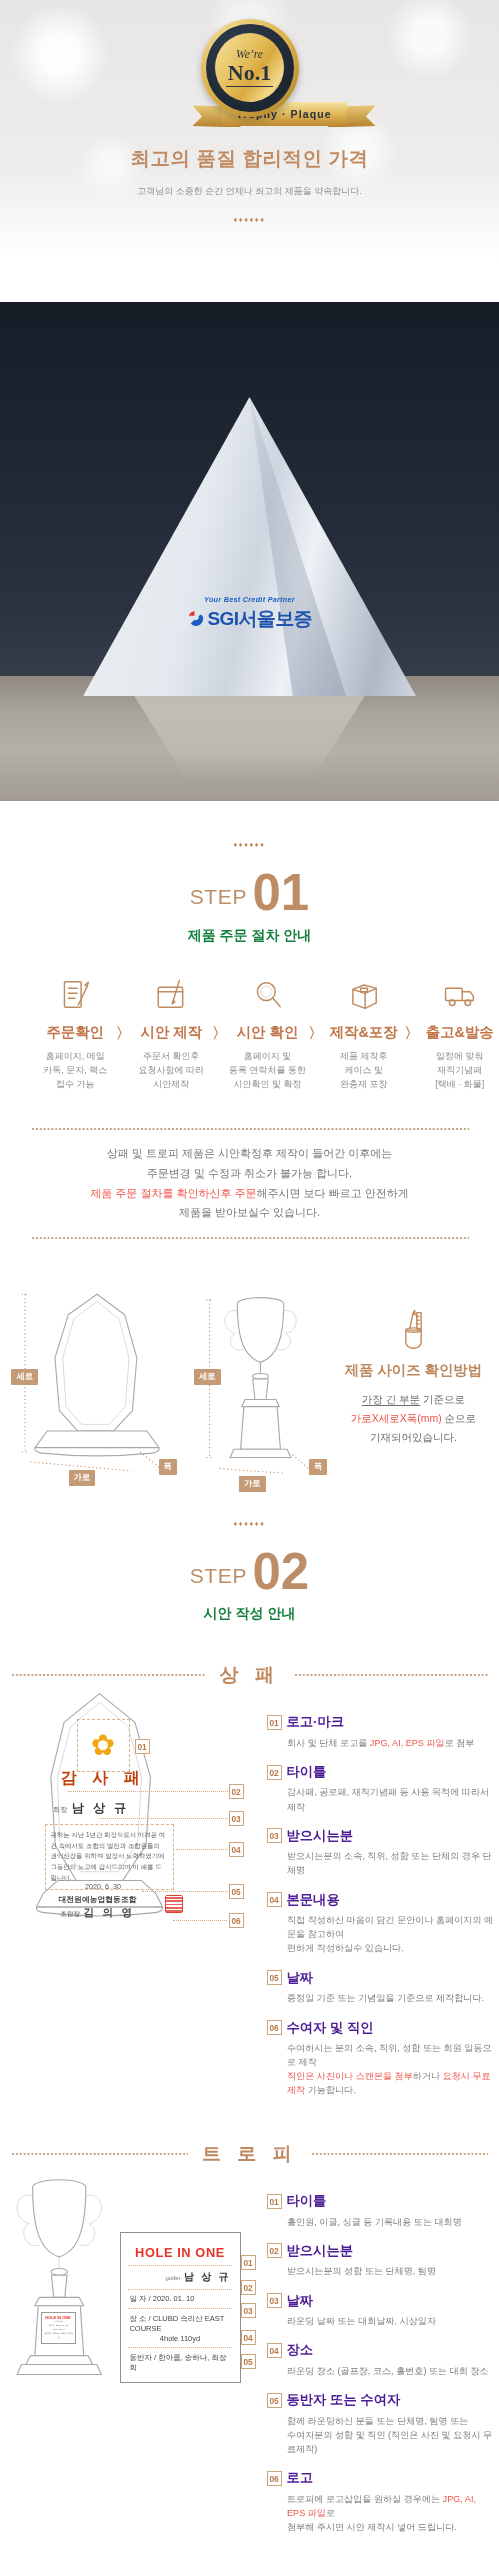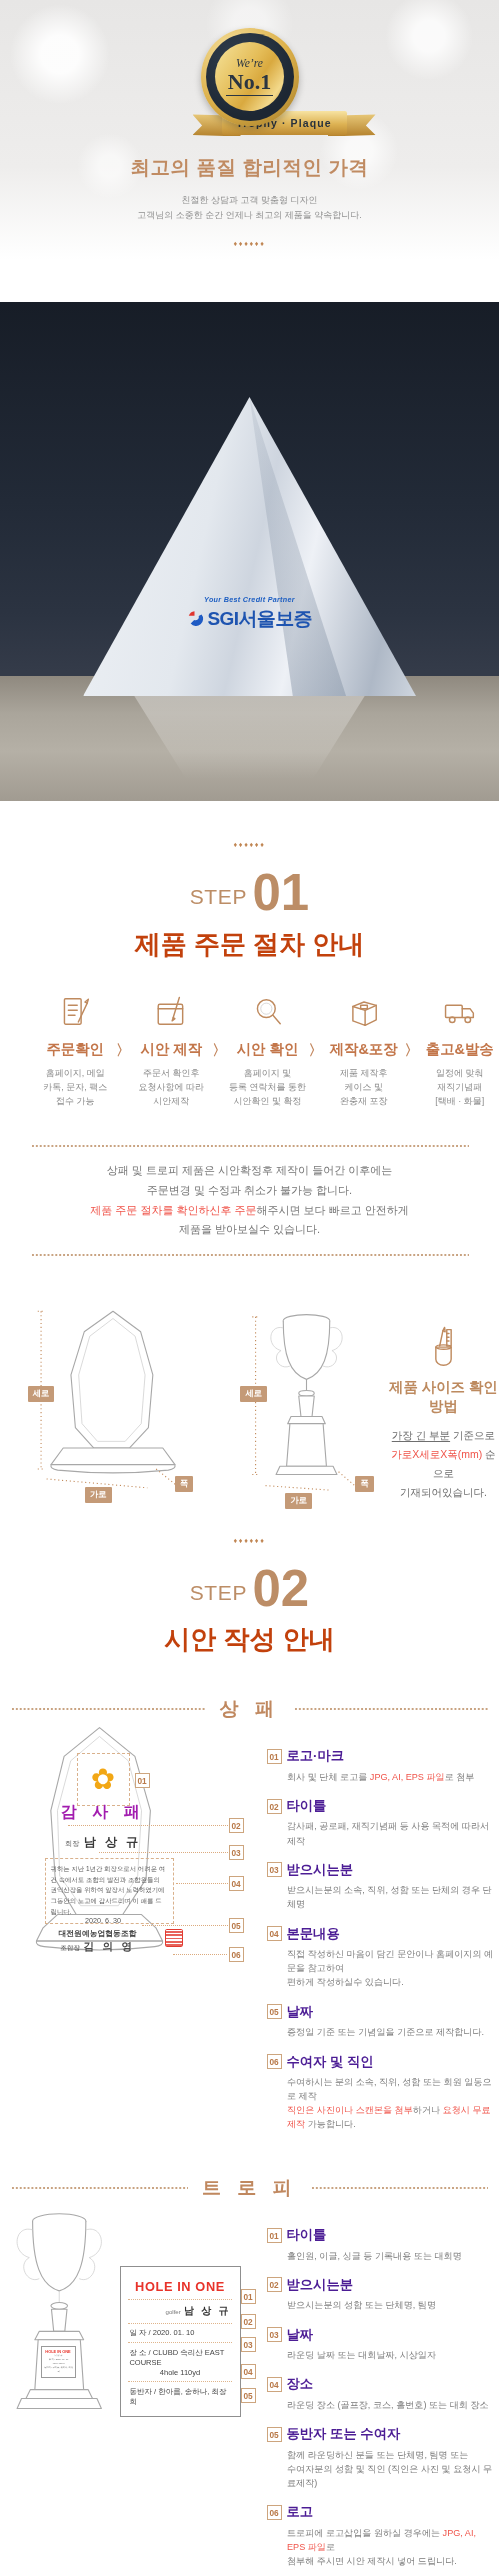--- a/index.html
+++ b/index.html
@@ -9,21 +9,21 @@
   
   .hero { height:302px; text-align:center; padding-top:15.5px;
     background:
       radial-gradient(circle at 12% 18%, rgba(255,255,255,.9) 0 19px, rgba(255,255,255,0) 50px),
       radial-gradient(circle at 86% 12%, rgba(255,255,255,.8) 0 15.5px, rgba(255,255,255,0) 44px),
       radial-gradient(circle at 72% 50%, rgba(255,255,255,.7) 0 13.3px, rgba(255,255,255,0) 39px),
       radial-gradient(circle at 22% 55%, rgba(255,255,255,.6) 0 11px, rgba(255,255,255,0) 33px),
       radial-gradient(circle at 50% 8%,  rgba(255,255,255,.5) 0 16.6px, rgba(255,255,255,0) 44px),
       linear-gradient(180deg,#e7e6e5 0%,#eeedec 55%,#ffffff 86%);
   }
-  .medal { position:relative; width:114px; margin:12px auto; }
+  .medal { position:relative; width:114px; margin:3px auto; }
   .medal-circle { position:relative; z-index:2; width:98px; height:98px; margin:0 auto; border-radius:50%;
     background:radial-gradient(circle at 35% 28%, #f9e7a8, #dcb04a 55%, #9a7220 100%);
     display:flex; align-items:center; justify-content:center;
     box-shadow:0 3.3px 7.8px rgba(0,0,0,.25); }
   .medal-navy { width:88px; height:88px; border-radius:50%;
     background:radial-gradient(circle at 38% 30%, #32404f, #1d2733 70%);
     display:flex; align-items:center; justify-content:center; }
   .medal-gold { width:69px; height:69px; border-radius:50%;
     background:linear-gradient(125deg,#f6e49c 0%,#e4bc57 40%,#c query 60%,#d9a93f 60%,#f3d98b 80%,#b98a2e 100%);
     background:linear-gradient(125deg,#f6e49c 0%,#e4bc57 45%,#d9a93f 60%,#f3d98b 82%,#b98a2e 100%);
@@ -61,42 +61,42 @@
   .pyr-logo { position:absolute; left:50%; transform:translateX(-50%); bottom:169px; text-align:center; z-index:2; }
   .pyr-logo .tagline { font-size:7.2px; font-weight:bold; font-style:italic; color:#1d5ec2; letter-spacing:0.3px; }
   .pyr-logo .name-row { display:flex; align-items:center; justify-content:center; gap:3.9px; margin-top:1.7px; }
   .pyr-logo .name { font-size:19px; font-weight:bold; color:#1e54b0; letter-spacing:-0.6px; }
 
   
   .step-head { text-align:center; }
   .step-head .row { display:flex; align-items:flex-end; justify-content:center; gap:5.5px; color:#bc8d66; }
   .step-head .word { font-size:21px; letter-spacing:0.6px; padding-bottom:5.5px; }
   .step-head .num { font-size:51px; line-height:.85; font-weight:bold; }
-  .step-head .title { margin-top:12.2px; font-size:26px; font-weight:bold; color:#c2410c; }
+  .step-head .title { margin-top:12.2px; font-size:14px; font-weight:bold; color:#15803d; }
 
   
   .proc { display:flex; justify-content:center; align-items:flex-start; margin-top:30.5px;margin-left:36px; }
   .proc-item { width:84px; text-align:center; }
   .proc-item svg { display:block; margin:0 auto; }
   .proc-label { margin-top:7.8px; font-size:14.4px; font-weight:bold; color:#c3764a; }
   .proc-desc { margin-top:7.8px; font-size:9px; color:#8a8a8a; line-height:1.55; white-space:pre-line; }
   .proc-chev { width:19px; text-align:center; font-size:14.4px; font-weight:bold; color:#c3875f; padding-top:49px; }
 
   
   .dotted-rule { height:1.7px; background-image:radial-gradient(circle,#b9895e 0.6px,rgba(0,0,0,0) 0.8px);
     background-size:3.9px 1.7px; background-repeat:repeat-x; background-position:left center; }
   .notice { width:438px; margin:22px auto 0; padding:14.4px 0 16.6px; text-align:center;
     border-top:0; }
   .notice .dotted-rule { width:100%; }
   .notice-body { padding:14.4px 0; font-size:11px; color:#777; line-height:1.8; }
   .red { color:#f0544a; }
 
   
   .size-row { display:flex; justify-content:center; align-items:flex-start; gap:14.4px; margin-top:30.5px; }
-  .dim-wrap { position:relative;margin-left:30px; }
+  .dim-wrap { position:relative; }
   .dim-label { position:absolute; background:#c49a77; color:#fff; font-size:8.3px; font-weight:bold;
     padding:2.2px 5px; border-radius:1.1px; }
   .size-panel { width:144px; text-align:center; padding-top:22px; }
   .size-panel .sp-head { margin-top:9px; font-size:14.4px; font-weight:bold; color:#bd8a5f; }
   .size-panel .sp-body { margin-top:10px; font-size:10.5px; color:#6e6e6e; line-height:1.8; }
   .size-panel .u { text-decoration:underline; text-underline-offset:2.2px; }
 
   
   .sec-head { display:flex; align-items:center; justify-content:center; gap:14.4px; width:477px; margin:0 auto; }
   .sec-head .dotted-rule { flex:1; }
@@ -112,22 +112,22 @@
   .li-desc { margin:4.4px 0 0 20.5px; font-size:9.1px; color:#7b7b7b; line-height:1.55; }
 
   
   .pv { position:relative; width:250px; height:258px; }
   .pv .lead { position:absolute; border-top:1.1px dotted #dcab7e; height:0; }
   .pv .pchip { position:absolute; }
   .pv-logo-box { position:absolute; left:71px; top:31px; width:53px; height:53px;
     border:0.6px dashed #d9b18c; display:flex; align-items:center; justify-content:center; }
   .pv-flower { font-size:29px; color:#f2a715; line-height:1; }
   .pv-title { position:absolute; left:20px; width:155px; top:80px; text-align:center;
-    font-size:16px; font-weight:bold; color:#a21caf; letter-spacing:5.5px; }
-  .pv-recip { position:absolute; left:20px; width:155px; top:112px; text-align:center; color:#3a3a3a; }
+    font-size:16px; font-weight:bold; color:#c2410c; letter-spacing:5.5px; }
+  .pv-recip { position:absolute; left:8px; width:155px; top:112px; text-align:center; color:#3a3a3a; }
   .pv-recip .pre { font-size:7.2px; color:#666; margin-right:4.4px; }
   .pv-recip .name { font-size:12.2px; letter-spacing:2.8px; font-weight:bold; }
   .pv-body { position:absolute; left:39px; top:136px; width:129px; border:0.6px dashed #d9b18c;
     padding:4.4px 5px; font-size:6.4px; color:#555; line-height:1.7; text-align:left; }
   .pv-date { position:absolute; left:20px; width:155px; top:194px; text-align:center; font-size:7.2px; color:#555; }
   .pv-org { position:absolute; left:25.5px; width:133px; top:206px; text-align:center; color:#474747; }
   .pv-org .org { font-size:7.8px; font-weight:bold; }
   .pv-org .srow { margin-top:1.1px; }
   .pv-org .spre { font-size:6.7px; margin-right:3.3px; }
   .pv-org .sname { font-size:10.5px; font-weight:bold; letter-spacing:2.8px; }
@@ -175,21 +175,20 @@
         </div>
       </div>
       <div class="ribbon">
         <div class="ribbon-wing l"></div>
         <div class="ribbon-wing r"></div>
         <div class="ribbon-center">Trophy · Plaque</div>
       </div>
     </div>
     <div class="hero-title">최고의 품질 합리적인 가격</div>
     <div class="hero-sub">
-      <div>친절한 상담과 고객 맞춤형 디자인</div>
       <div>고객님의 소중한 순간 언제나 최고의 제품을 약속합니다.</div>
     </div>
     <div class="diamonds">♦♦♦♦♦♦</div>
   </div>
 
   <div class="photo">
     <div class="floor"></div>
     <div class="pyr"></div>
     <div class="pyr-facet"></div>
     <div class="pyr-logo">

